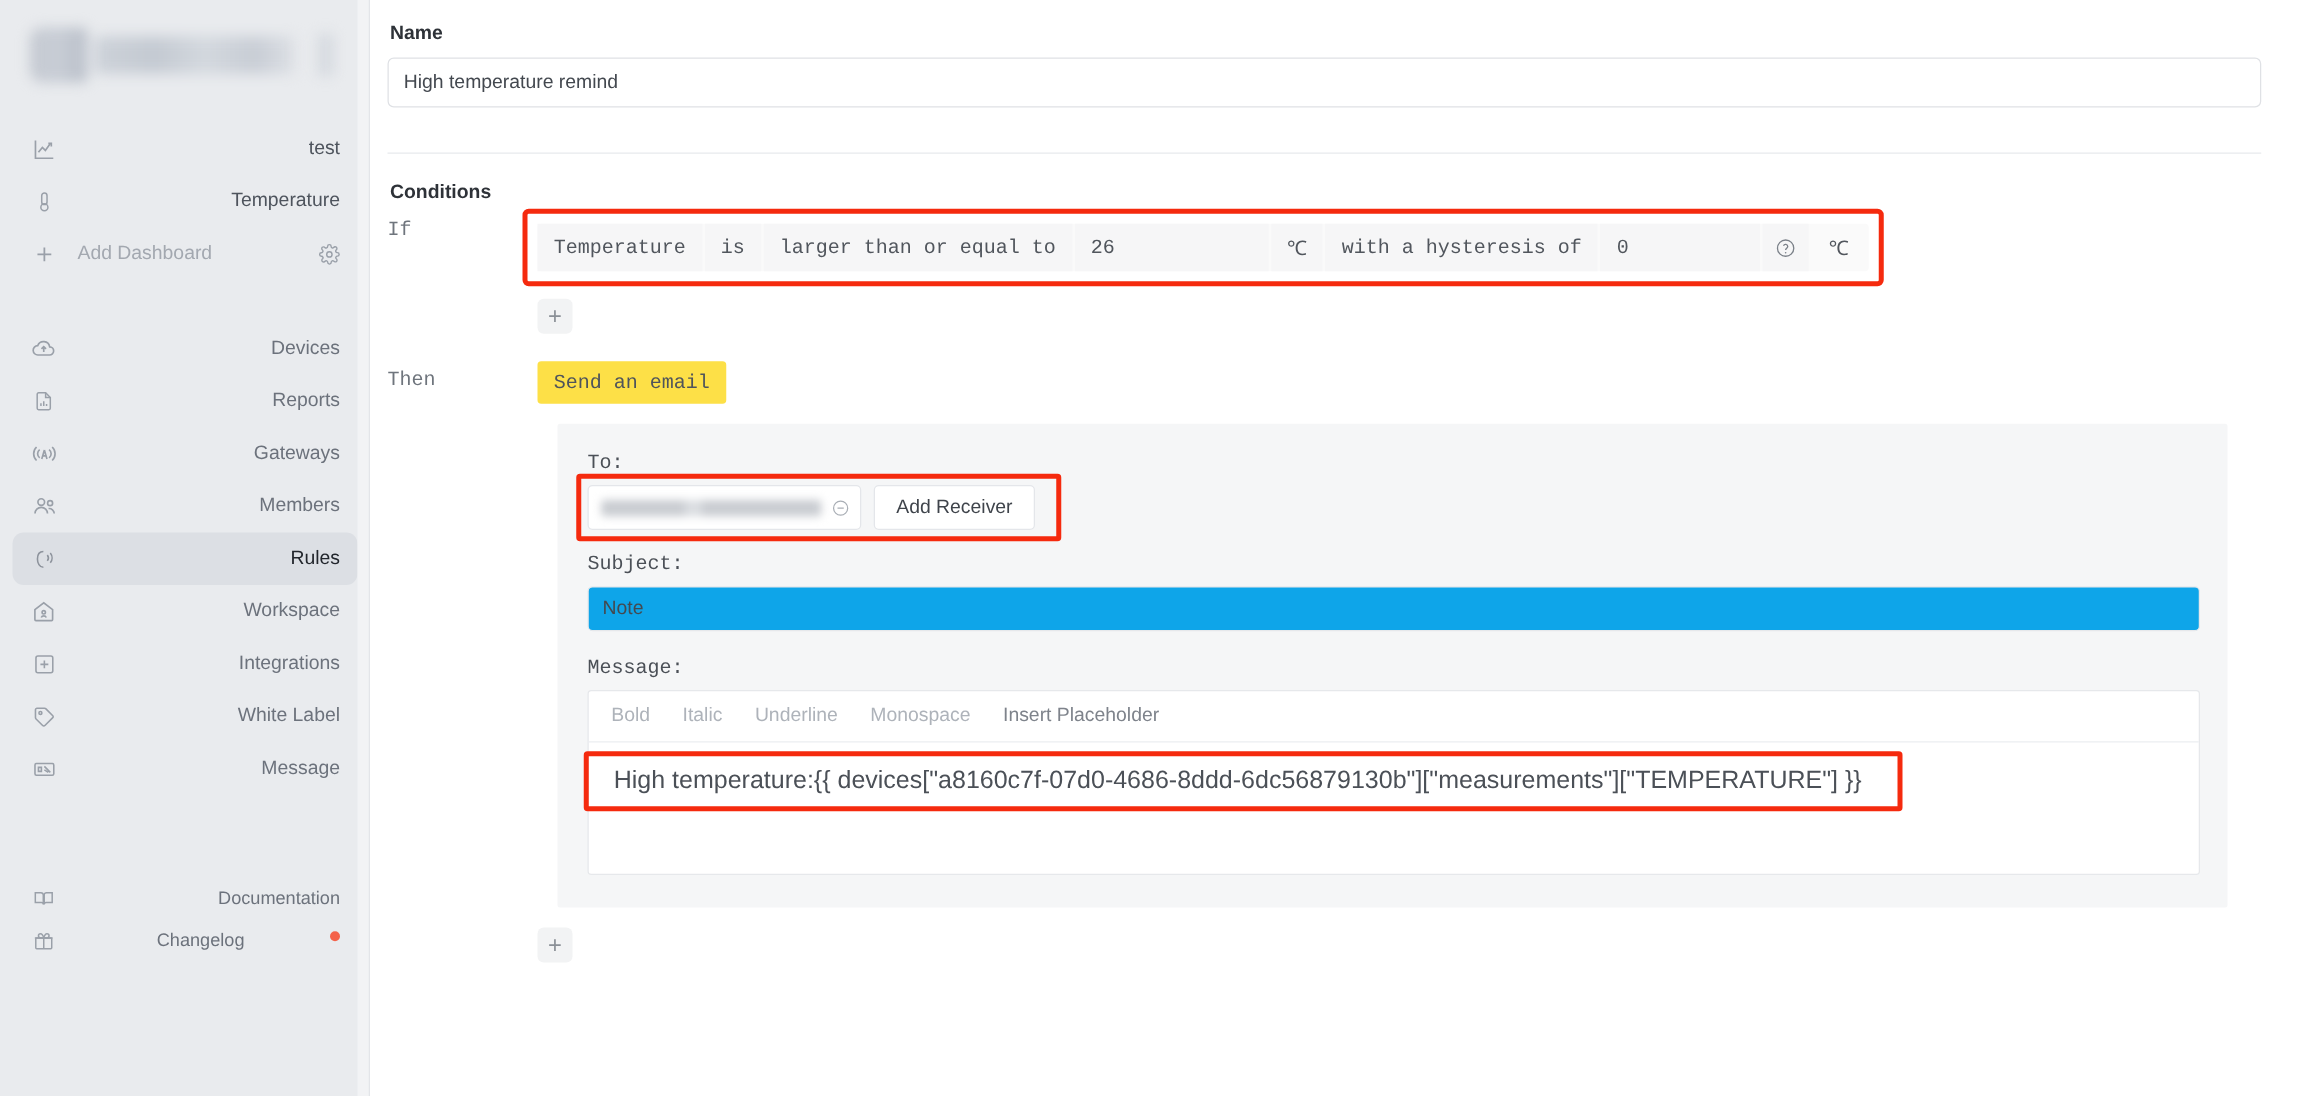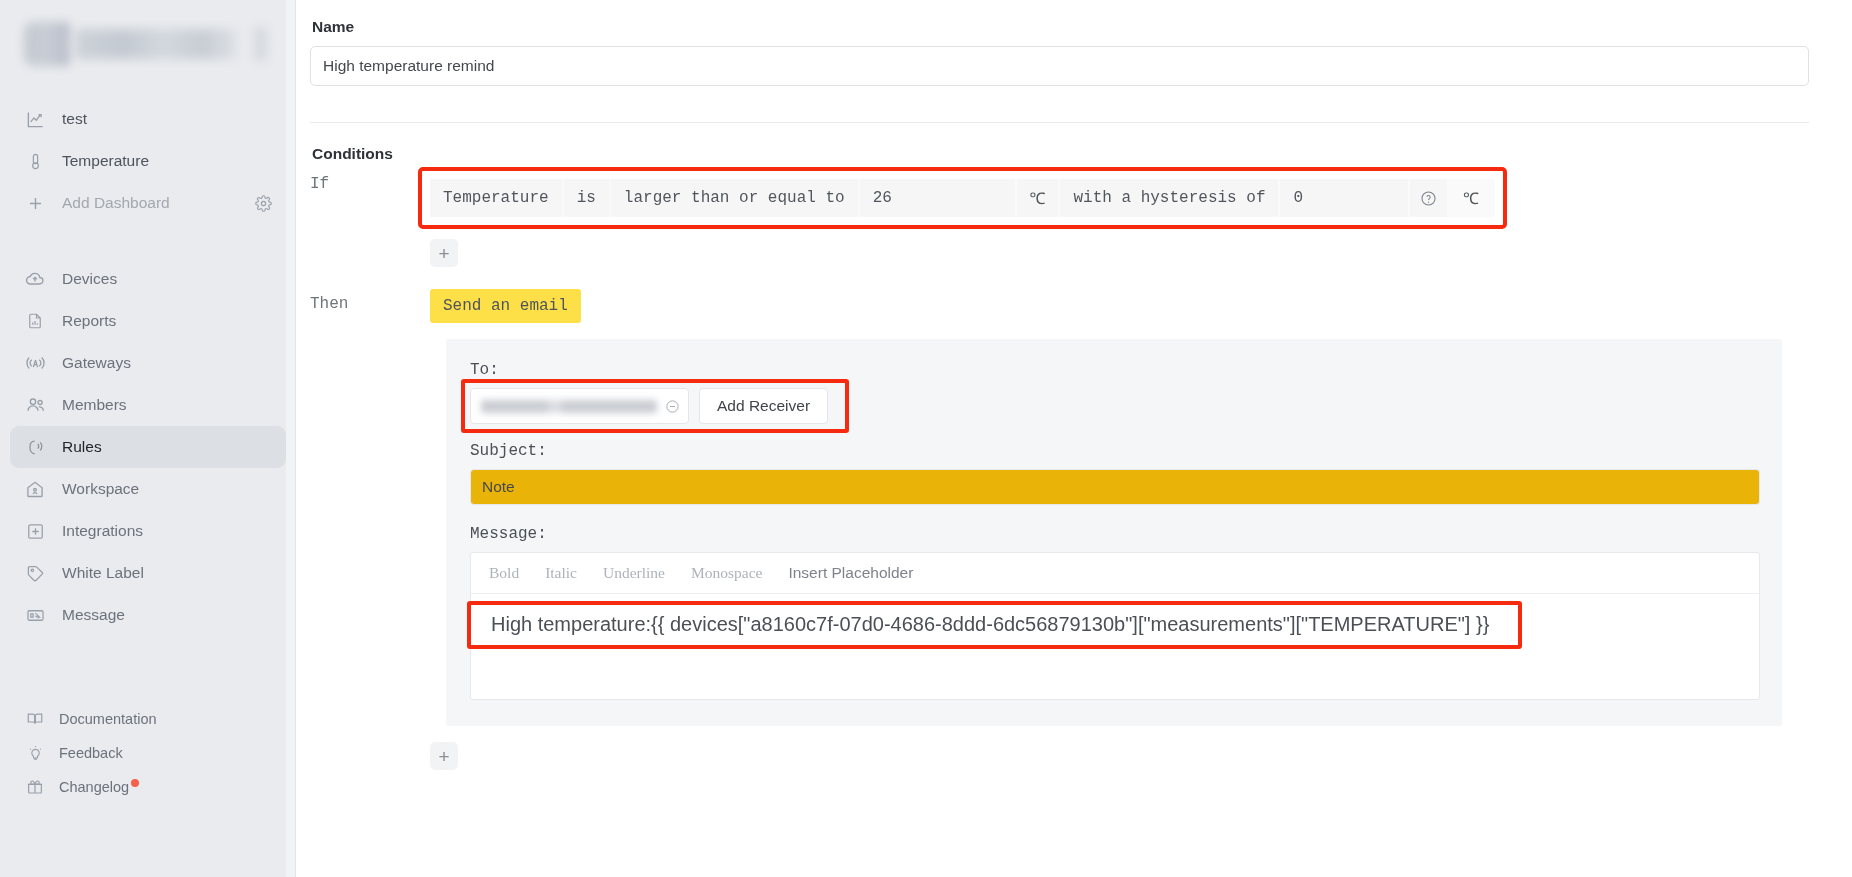--- a/index.html
+++ b/index.html
@@ -37,21 +37,21 @@
     background: #d6dae0; margin-left: 12px;
   }
 
   .nav { padding: 0 10px; }
   .nav-group { padding: 6px 0; }
   .nav-item {
     display: flex; align-items: center;
     height: 42px; padding: 0 14px;
     border-radius: 9px;
     color: #6c727c; font-size: 15.5px;
-    cursor: pointer; position: relative;
+    cursor: pointer; position: relative; justify-content: space-between;
   }
   .nav-item .ico {
     width: 22px; height: 22px; margin-right: 16px;
     display: flex; align-items: center; justify-content: center;
     flex: 0 0 22px; color: #9aa0a9;
   }
   .nav-item .ico svg { display: block; }
   .nav-item.dark { color: #4e545d; }
   .nav-item.muted { color: #a3a8b0; }
   .nav-item.active {
@@ -198,36 +198,36 @@
   .minus-ico { width: 15px; height: 15px; color: #a9aeb5; flex: 0 0 15px; }
   .add-receiver {
     margin-left: 10px; height: 36px;
     background: #fff; border: 1px solid #e4e6ea; border-radius: 4px;
     display: flex; align-items: center; padding: 0 17px;
     font-size: 15.5px; color: #3f444b; cursor: pointer;
   }
 
   .subject-input {
     width: 1290px; height: 36px;
-    background: #eab308; border: 1px solid #e6e8eb; border-radius: 4px;
+    background: #0ea5e9; border: 1px solid #e6e8eb; border-radius: 4px;
     display: flex; align-items: center; padding: 0 11px;
     font-size: 15.5px; color: #44494f;
   }
 
   .editor {
     width: 1290px; background: #fff;
     border: 1px solid #e6e8eb; border-radius: 3px;
   }
   .editor-toolbar {
     display: flex; align-items: center;
     height: 41px; padding: 0 18px;
     border-bottom: 1px solid #eceef1;
   }
   .tb-item {
-    font-family: Liberation Serif, serif;
+    font-family: Liberation Sans, sans-serif;
     font-size: 15.5px; color: #aeb3ba;
     margin-right: 26px; cursor: pointer;
   }
   .tb-item.sans {
     font-family: "Liberation Sans", sans-serif;
     color: #7e838b; margin-right: 0;
   }
   .editor-body {
     height: 105px; padding: 16px 12px 0 12px;
     position: relative;
@@ -405,29 +405,20 @@
         <div class="nav-item small">
           <span class="ico">
             <svg width="18" height="18" viewBox="0 0 24 24" fill="none" stroke="currentColor" stroke-width="1.6">
                 <path d="M3 5.5h6a2.5 2.5 0 0 1 2.5 2.5v10A2 2 0 0 0 9.5 16H3z"></path>
                 <path d="M21 5.5h-6A2.5 2.5 0 0 0 12.5 8v10a2 2 0 0 1 2-2H21z"></path>
               </svg>
           </span>
           <span>Documentation</span>
         </div>
 
-        <div class="nav-item small">
-          <span class="ico">
-            <svg width="17" height="18" viewBox="0 0 24 24" fill="none" stroke="currentColor" stroke-width="1.6">
-                <path d="M9.2 16.5a5.2 5.2 0 1 1 5.6 0v1.8a1 1 0 0 1-1 1h-3.6a1 1 0 0 1-1-1z"></path>
-                <path d="M10.4 21h3.2M12 2.2v1.2M4.6 6.2l.9.8M19.4 6.2l-.9.8"></path>
-              </svg>
-          </span>
-          <span>Feedback</span>
-        </div>
 
         <div class="nav-item small">
           <span class="ico">
             <svg width="18" height="18" viewBox="0 0 24 24" fill="none" stroke="currentColor" stroke-width="1.6">
                 <rect x="3.5" y="8.5" width="17" height="11.5" rx="1"></rect>
                 <path d="M2.5 8.5h19M12 8.5V20"></path>
                 <path d="M12 8.5S10.8 4 8.6 4a2.2 2.2 0 0 0 0 4.5zM12 8.5S13.2 4 15.4 4a2.2 2.2 0 0 1 0 4.5z"></path>
               </svg>
           </span>
           <span>Changelog</span>

